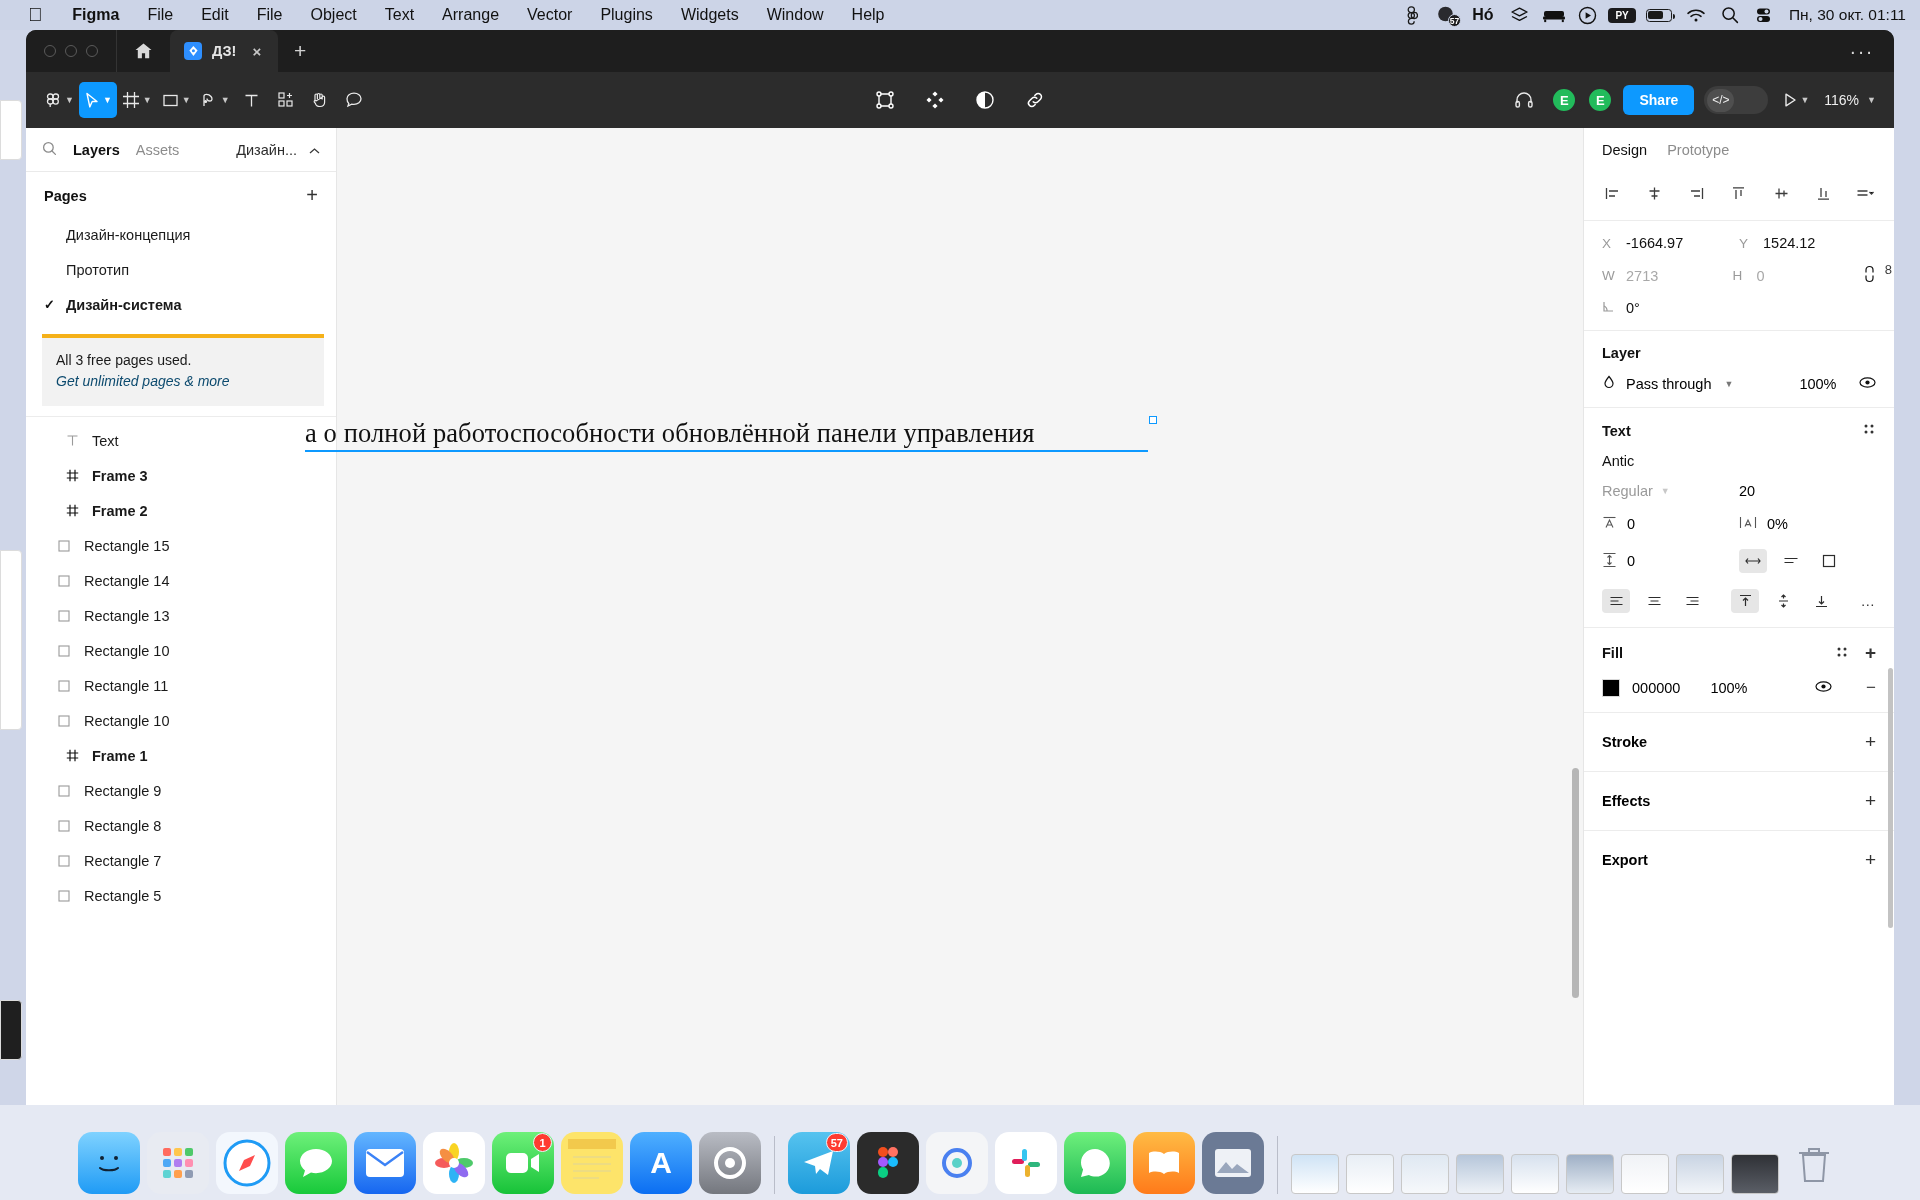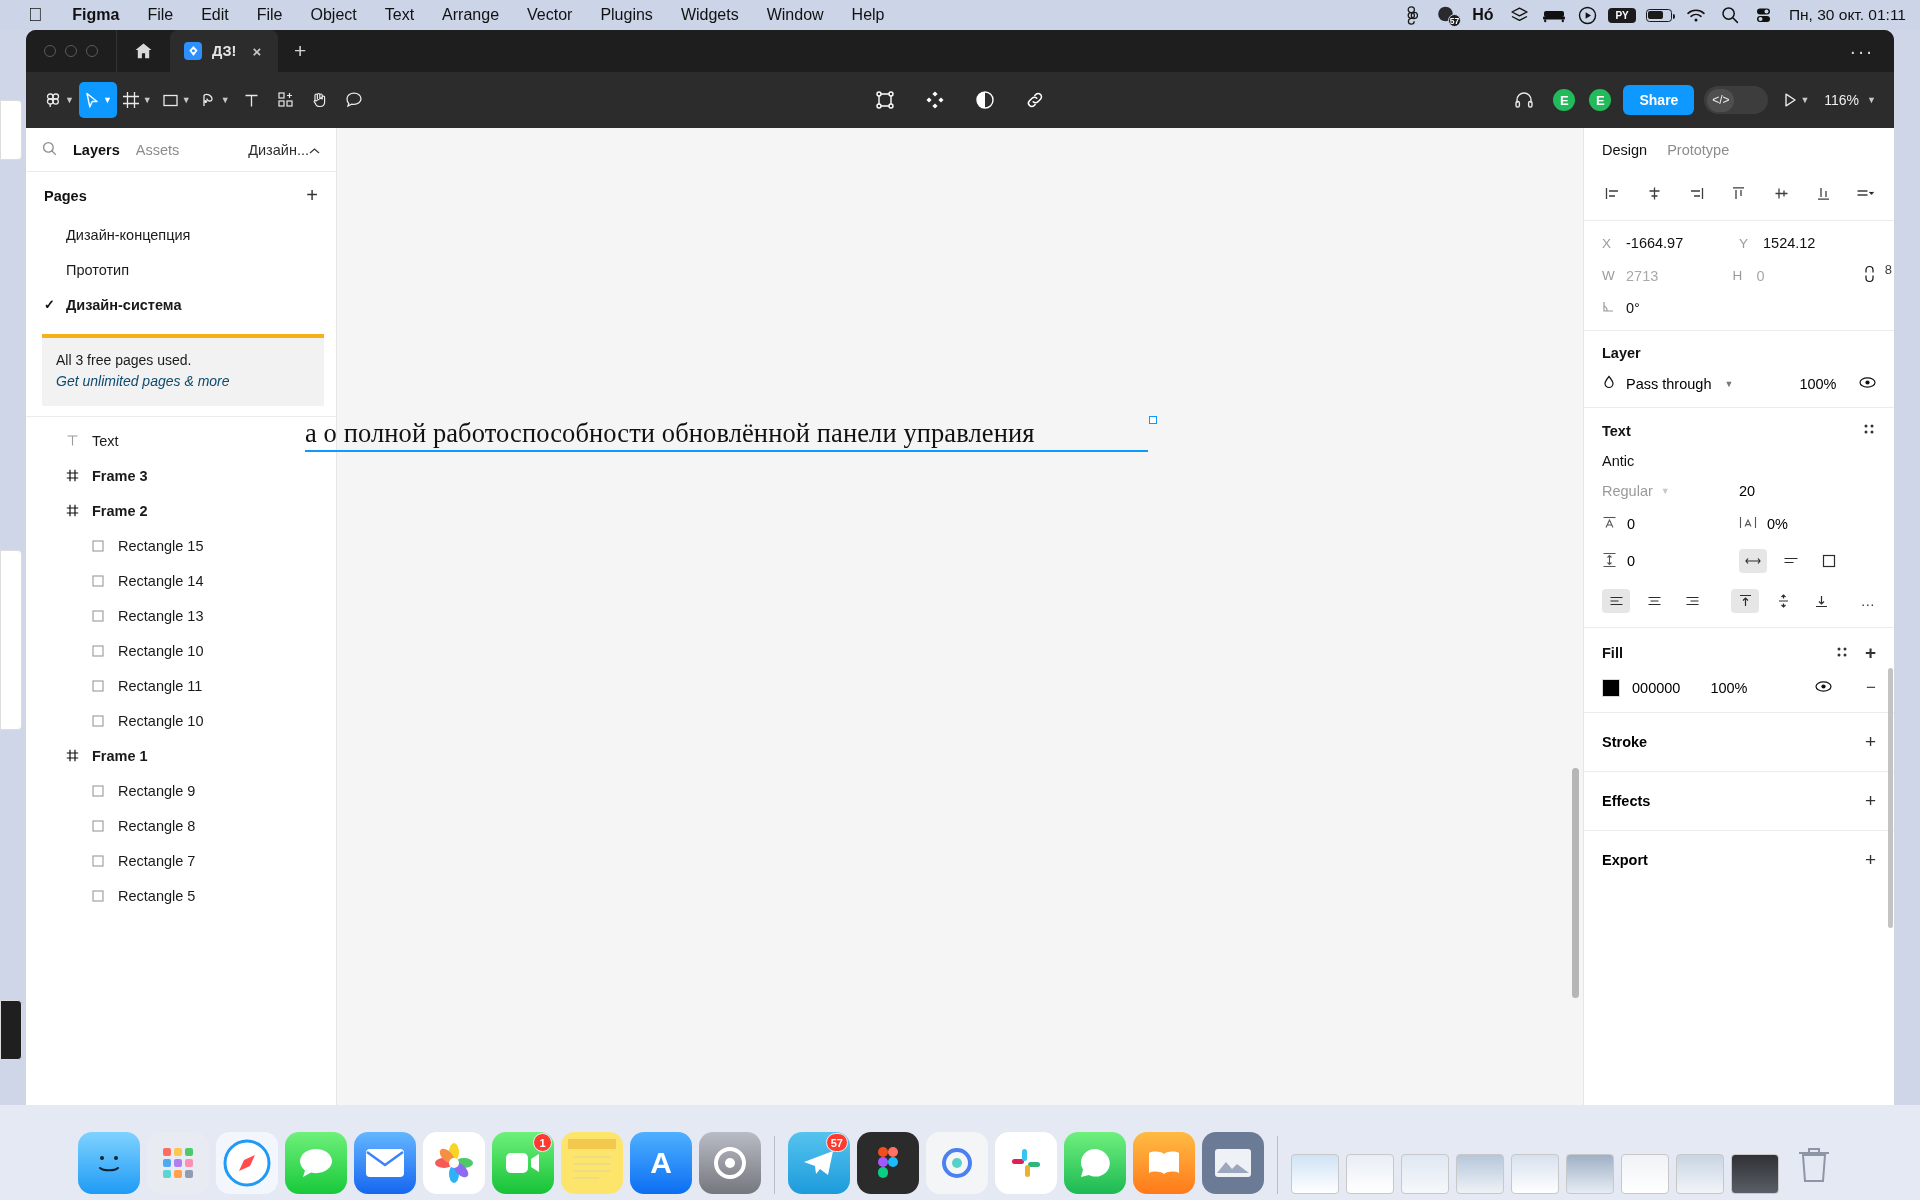--- a/index.html
+++ b/index.html
@@ -128,21 +128,21 @@
     position: absolute; left: 0; top: 0; width: 311px; height: 100%;
     background: #fff; border-right: 1px solid #e6e6e6;
     display: flex; flex-direction: column; overflow: hidden;
   }
   .lp-tabs {
     height: 44px; display: flex; align-items: center; gap: 16px; padding: 0 16px;
     border-bottom: 1px solid #eaeaea; font-size: 14.5px;
   }
   .lp-tabs .t { color: #8c8c8c; }
   .lp-tabs .t.sel { color: #111; font-weight: bold; }
-  .lp-tabs .pagesel { margin-left: auto; display: flex; align-items: center; gap: 0; color: #2c2c2c; font-size: 14.5px; }
+  .lp-tabs .pagesel { margin-left: auto; display: flex; align-items: center; gap: 12px; color: #2c2c2c; font-size: 14.5px; }
   .pages-head {
     display: flex; align-items: center; padding: 12px 18px 10px 18px;
     font-size: 14.5px; font-weight: bold; color: #111;
   }
   .pages-head .plus { margin-left: auto; font-size: 20px; color: #333; font-weight: normal; }
   .page-row {
     height: 35px; display: flex; align-items: center; font-size: 14.5px; color: #1a1a1a;
     padding-left: 18px;
   }
   .page-row .check { width: 22px; font-size: 13px; color: #111; }
@@ -151,21 +151,21 @@
   .upsell {
     margin: 12px 12px 0 16px; background: #f2f2f2; border-top: 4px solid #f5b119;
     padding: 12px 14px 14px 14px; font-size: 14px; color: #1a1a1a; line-height: 1.5;
   }
   .upsell a { color: #0c4a6e; display: block; text-decoration: none; font-style: italic; }
   .layers-list { margin-top: 10px; border-top: 1px solid #ececec; padding-top: 6px; overflow: hidden; }
   .layer-row {
     height: 35px; display: flex; align-items: center; font-size: 14.5px;
     color: #1a1a1a; padding-left: 38px; gap: 12px;
   }
-  .layer-row.indent { padding-left: 64px; }
+  .layer-row.indent { padding-left: 30px; }
   .layer-row.bold { font-weight: bold; }
   .layer-ico { width: 16px; display: flex; align-items: center; justify-content: center; color: #111; }
   .layer-ico.dim { color: #9a9a9a; }
 
   
   .canvas { position: absolute; left: 311px; top: 0; right: 311px; height: 100%; background: #f5f5f5; }
   .canvas-text {
     position: absolute; left: -32px; top: 290px; white-space: nowrap;
     font-size: 26.5px; color: #111; letter-spacing: 0.1px;
     font-family: "Liberation Serif", serif;

